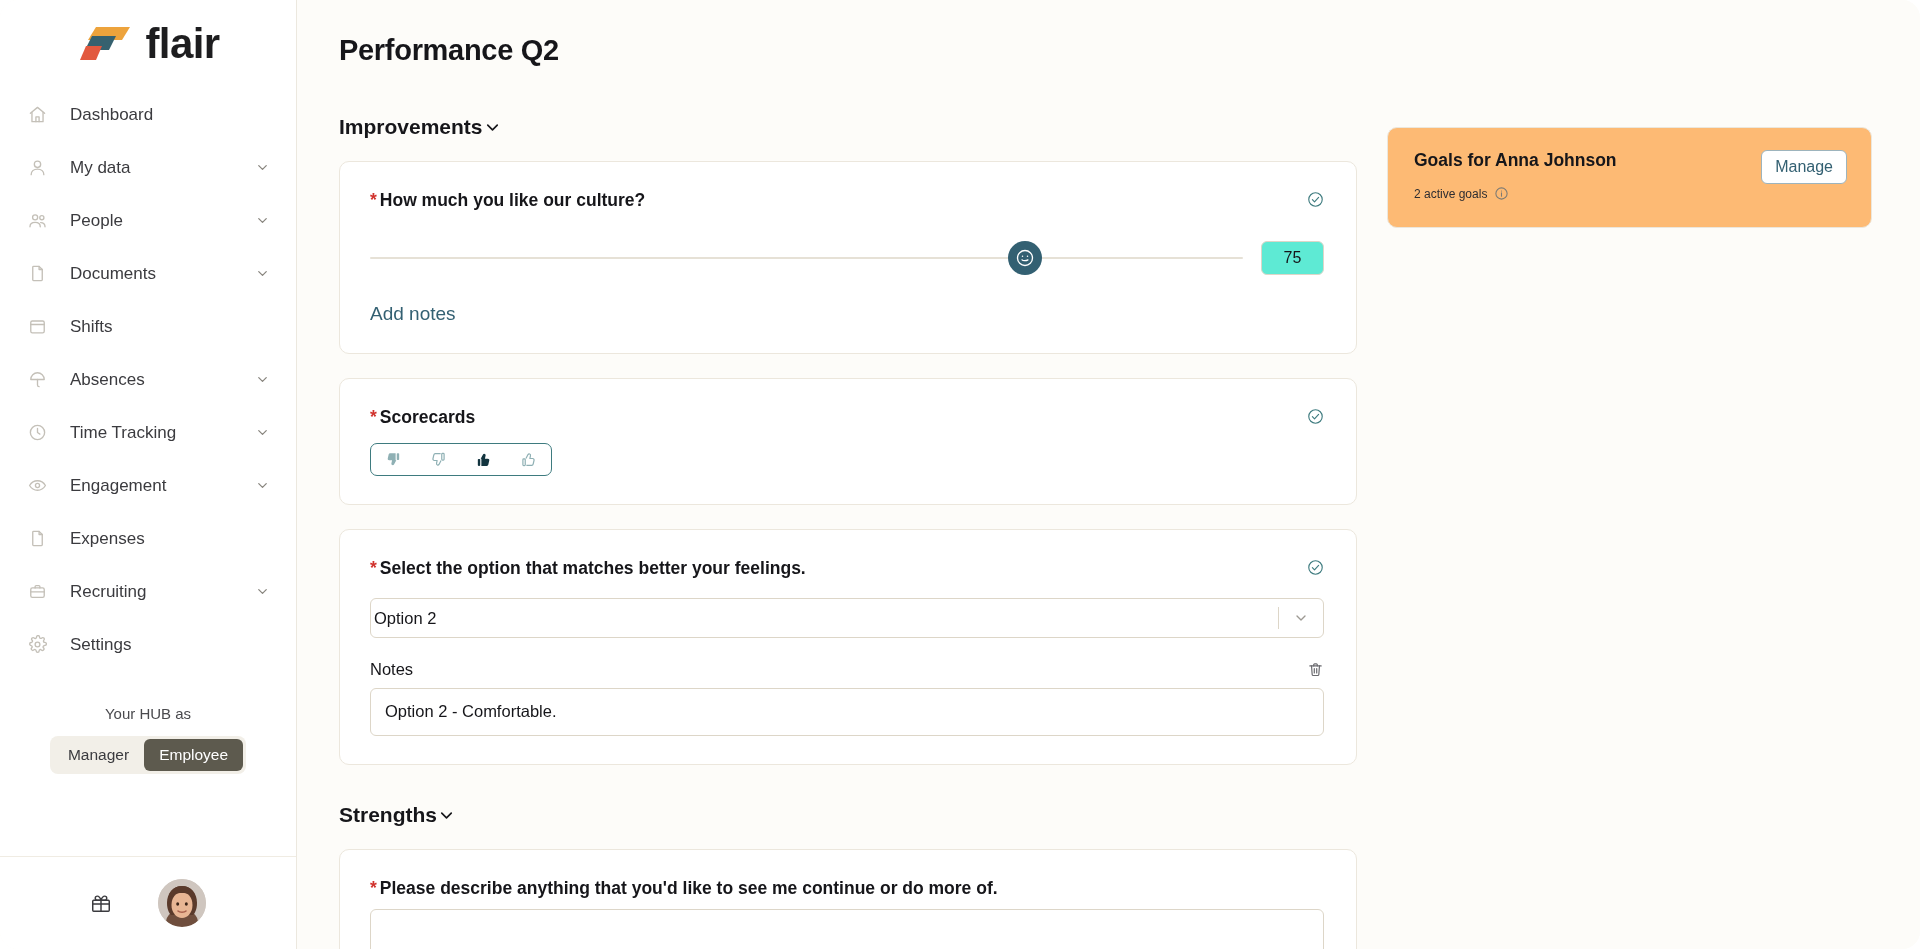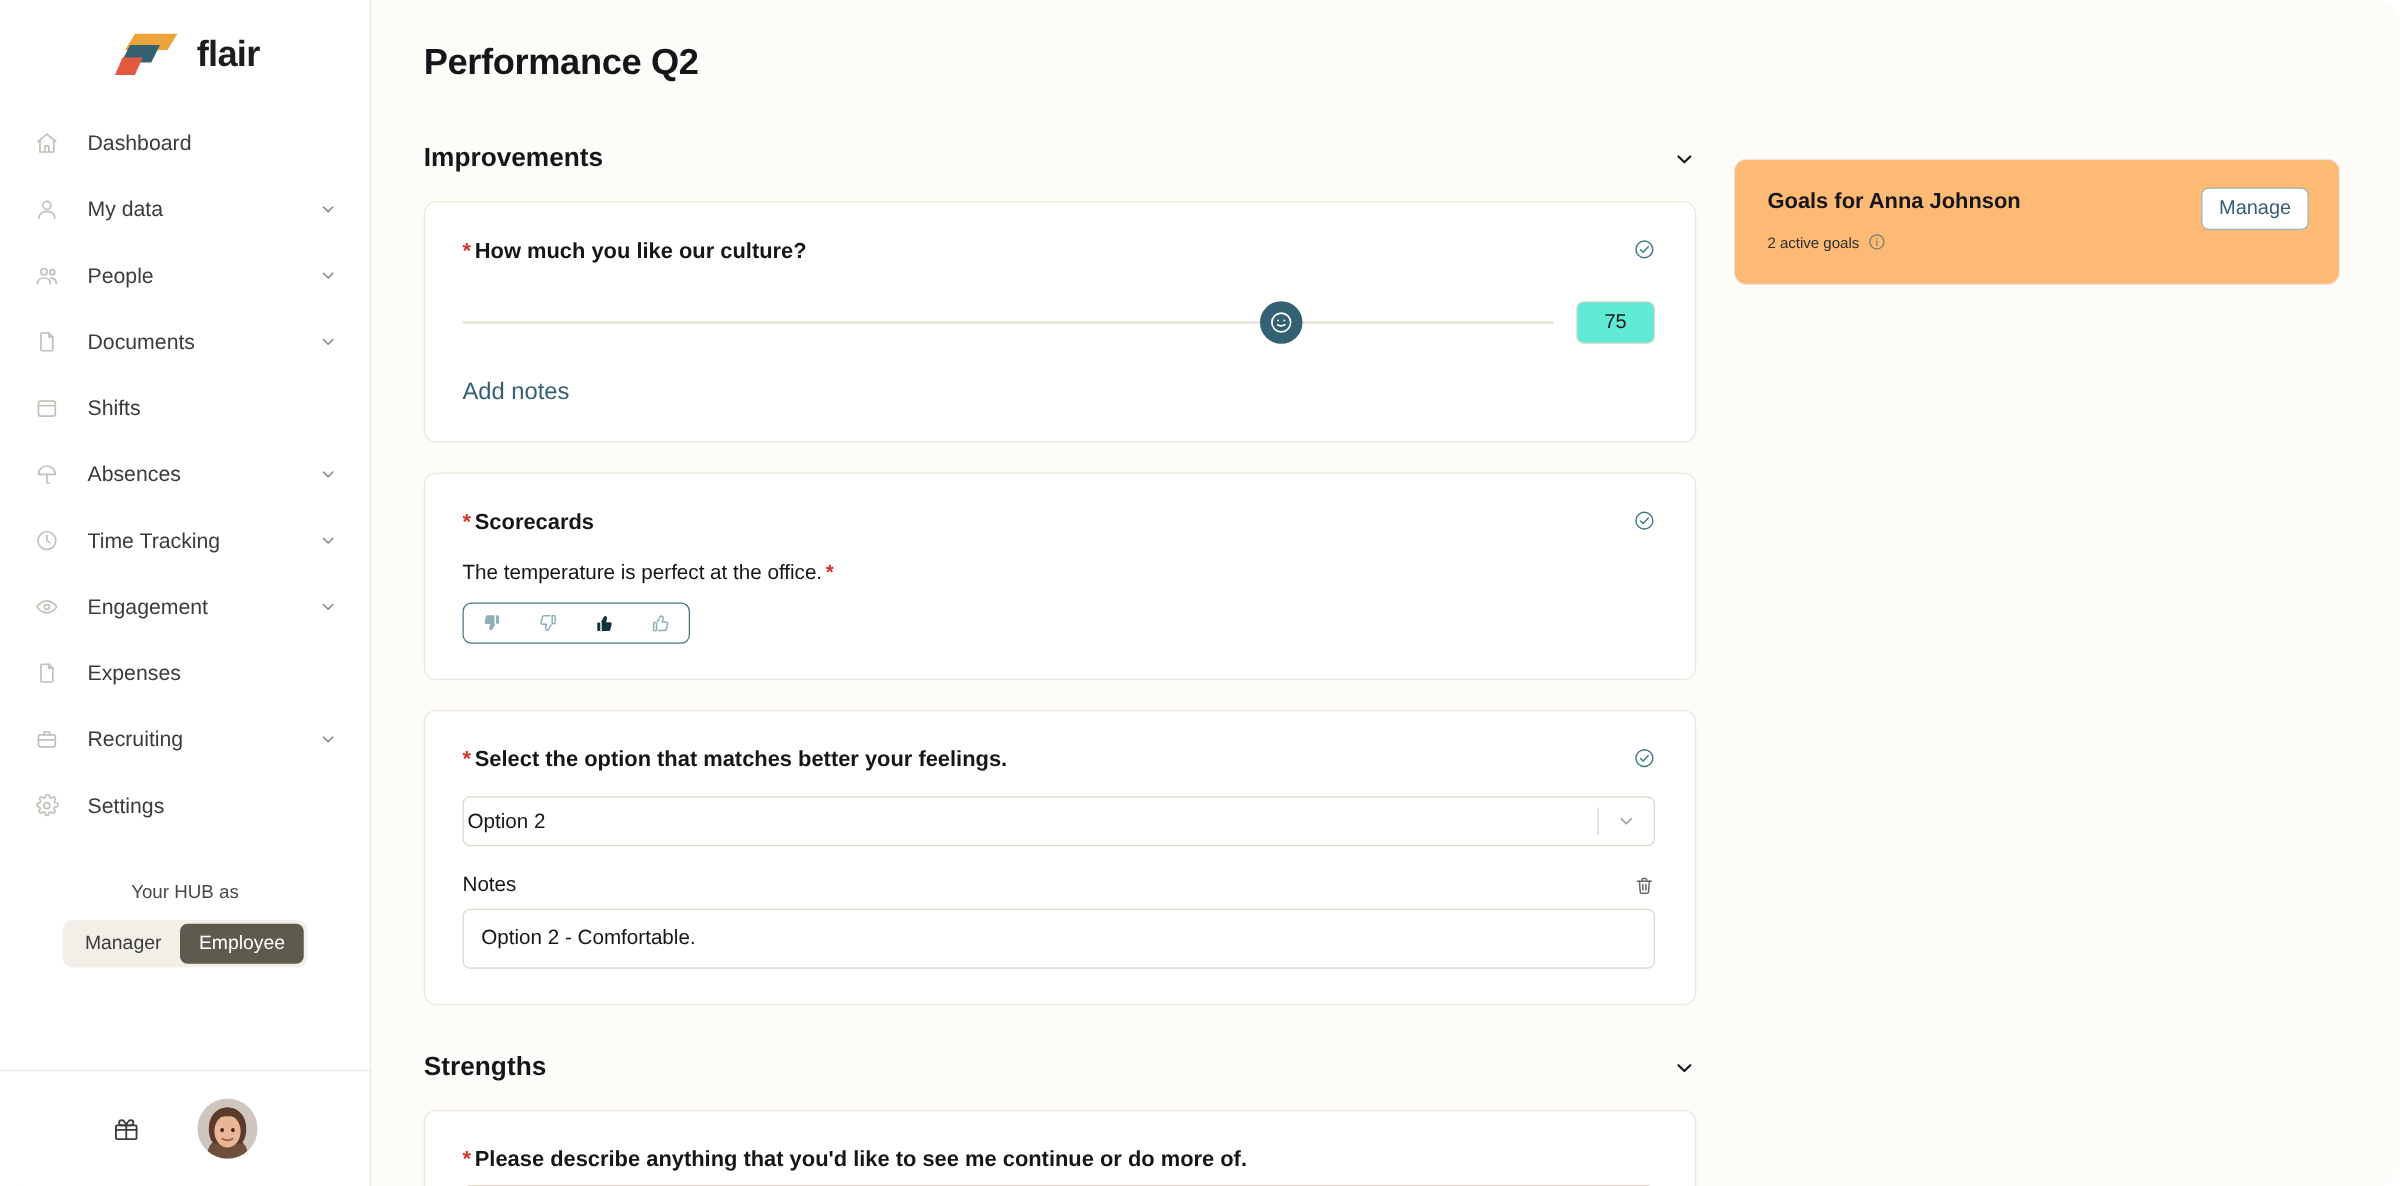--- a/index.html
+++ b/index.html
@@ -26,21 +26,21 @@
     display: flex; flex-direction: column;
     flex: 0 0 297px;
     position: relative;
   }
   .logo-wrap {
     height: 88px;
     display: flex; align-items: center; justify-content: center;
     gap: 11px;
   }
   .logo-mark { position: relative; width: 58px; height: 40px; }
-  .logo-text { font-size: 29px; font-weight: 700; color: #1d1d1f; letter-spacing: -0.6px; }
+  .logo-text { font-size: 42px; font-weight: 700; color: #1d1d1f; letter-spacing: -0.6px; }
 
   .nav { padding: 0 0 0 0; flex: 0 0 auto; }
   .nav-item {
     display: flex; align-items: center;
     height: 53px;
     padding: 0 26px 0 26px;
     cursor: pointer;
     position: relative;
   }
   .nav-ico {
@@ -102,21 +102,21 @@
   .col-left { width: 1018px; flex: 0 0 1018px; }
   .col-right { flex: 1 1 auto; padding-top: 93px; }
 
   .page-title {
     font-size: 29px; font-weight: 600; color: #16161a;
     letter-spacing: -0.3px;
     margin-bottom: 48px;
   }
 
   .section-head {
-    display: flex; align-items: center; justify-content: space-between;
+    display: flex; align-items: center; 
     margin-bottom: 22px; cursor: pointer;
   }
   .section-title { font-size: 21px; font-weight: 600; color: #16161a; }
   .section-chev { color: #16161a; display: flex; }
   .section-chev svg { width: 19px; height: 19px; }
 
   .card {
     background: #ffffff;
     border: 1px solid #ece7dd;
     border-radius: 10px;
@@ -511,23 +511,20 @@
               <span class="req">*</span><span>Scorecards</span>
             </div>
             <span class="check-ico">
               <svg viewBox="0 0 24 24" fill="none" stroke="currentColor" stroke-width="1.6" stroke-linecap="round" stroke-linejoin="round">
                   <circle cx="12" cy="12" r="9.5"></circle>
                   <path d="M7.6 12.3l3 3 5.8-6.3"></path>
                 </svg>
             </span>
           </div>
 
-          <div class="sc-statement">
-            <span>The temperature is perfect at the office.</span><span class="req-after">*</span>
-          </div>
 
           <div class="thumb-group">
             <div class="thumb-btn">
               <svg viewBox="0 0 24 24" fill="currentColor">
                   <path d="M15 3H7.2a2 2 0 0 0-1.95 1.54l-1.4 6A2 2 0 0 0 5.8 13H10l-1 4.6a2 2 0 0 0 3.7 1.4L16 13h-1V3z"></path>
                   <rect x="16.6" y="3" width="3.4" height="9.6" rx="1.1"></rect>
                 </svg>
             </div>
             <div class="thumb-btn">
               <svg viewBox="0 0 24 24" fill="none" stroke="currentColor" stroke-width="1.7" stroke-linejoin="round">

